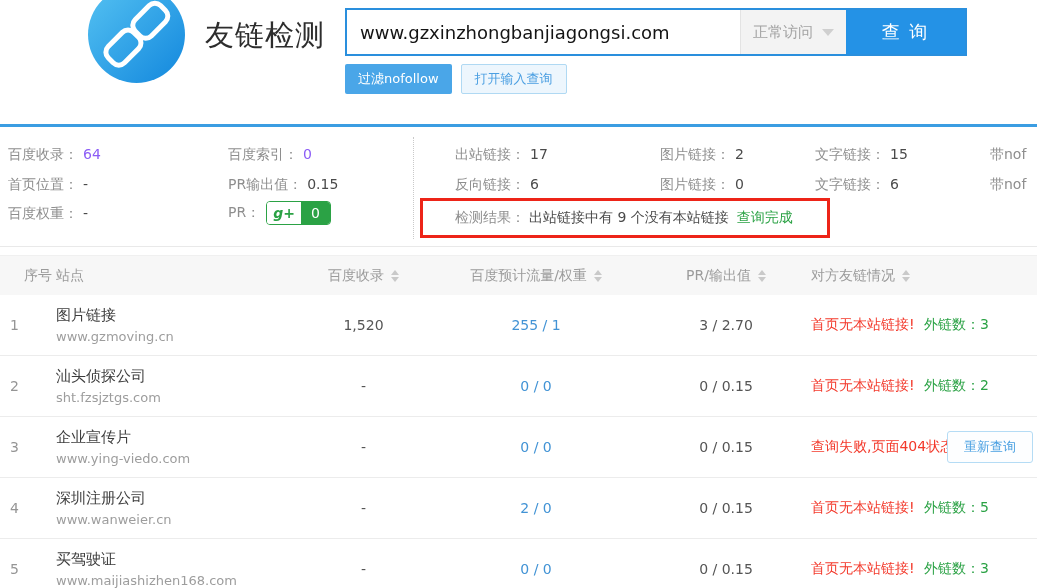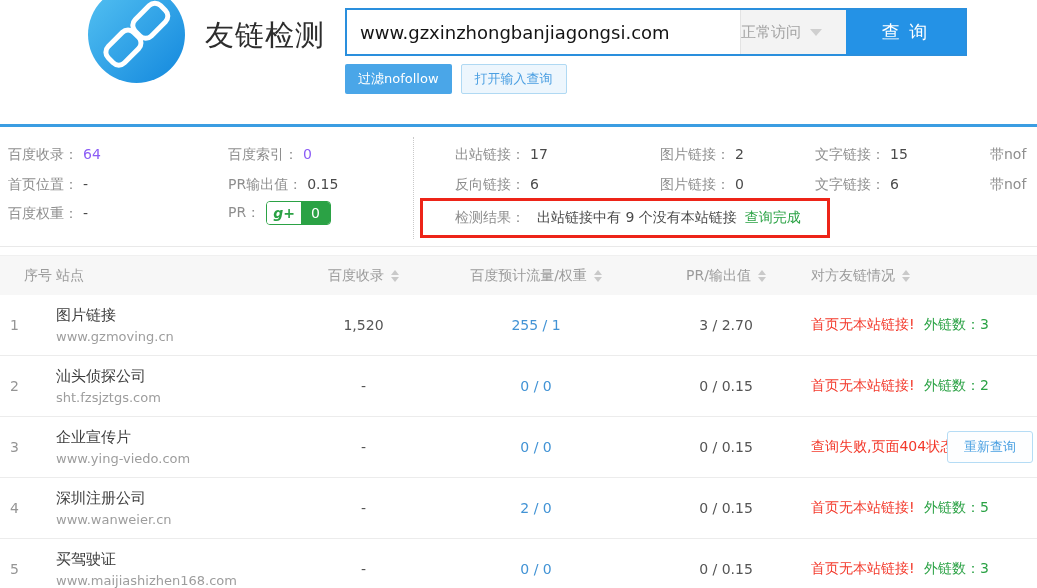--- a/index.html
+++ b/index.html
@@ -9,21 +9,21 @@
 
   
   .logo { position:absolute; left:88px; top:-14px; width:97px; height:97px; }
   .app-title { position:absolute; left:205px; top:16px; font-size:29px; color:#2d2d2d; letter-spacing:1px; }
 
   .searchbar { position:absolute; left:345px; top:8px; width:622px; height:48px;
                border:2px solid #2a8fdd; display:flex; background:#fff; }
   .searchbar input { flex:1; border:none; outline:none; font-size:18px; padding:0 13px; color:#141414;
                      font-family:"DejaVu Sans","Liberation Sans",sans-serif; }
   .dropdown { width:106px; background:#f3f3f3; border-left:1px solid #e3e3e3; color:#a3a3a3;
-              font-size:15px; display:flex; align-items:center; gap:9px; cursor:pointer; }
+              font-size:15px; display:flex; align-items:center; justify-content:center; gap:9px; cursor:pointer; }
   .caret { width:0; height:0; border-left:6px solid transparent; border-right:6px solid transparent;
            border-top:7px solid #cfcfcf; }
   .query-btn { width:119px; background:#2492e6; color:#fff; border:none; font-size:18px;
                letter-spacing:2px; cursor:pointer; font-family:inherit; }
 
   .sub-btns { position:absolute; left:345px; top:64px; display:flex; gap:9px; }
   .btn-solid { background:#4aa6e8; color:#fff; border:none; font-size:13px; padding:6px 13px;
                border-radius:2px; cursor:pointer; font-family:inherit; }
   .btn-ghost { background:#edf6fd; color:#4b9fe2; border:1px solid #b0d9f3; font-size:13px;
                padding:5px 13px; border-radius:2px; cursor:pointer; font-family:inherit; }
@@ -40,21 +40,21 @@
               overflow:hidden; font-size:14px; line-height:1; margin-left:6px; }
   .pr-badge .g { background:#fff; color:#2ba245; padding:4px 6px; font-weight:bold; font-style:italic; }
   .pr-badge .n { background:#2ba245; color:#fff; padding:4px 10px; }
 
   .v-divider { position:absolute; left:413px; top:10px; height:102px; border-left:1px dotted #c9c9c9; }
 
   .result-box { position:absolute; left:420px; top:71px; width:410px; height:40px;
                 border:3px solid #ed2418; display:flex; align-items:center; padding-left:32px;
                 font-size:14px; white-space:nowrap; }
   .result-box .lbl { color:#8e8e8e; }
-  .result-box .txt { color:#4a4a4a; margin-left:12px; }
+  .result-box .txt { color:#4a4a4a; margin-left:4px; }
   .result-box .lnk { color:#2ba245; margin-left:8px; text-decoration:none; cursor:pointer; }
 
   .stats-rule { position:absolute; left:0; top:246px; width:100%; border-top:1px solid #e9e9e9; }
 
   
   .table { position:absolute; left:0; top:255px; width:100%; }
   .thead, .trow { display:grid; grid-template-columns:56px 250px 115px 230px 150px 1fr; align-items:center; }
   .thead { height:40px; background:#f7f7f7; color:#9b9b9b; font-size:14px; border-top:1px solid #f0f0f0; }
   .th { display:flex; align-items:center; }
   .th-c1 { padding-left:24px; }

